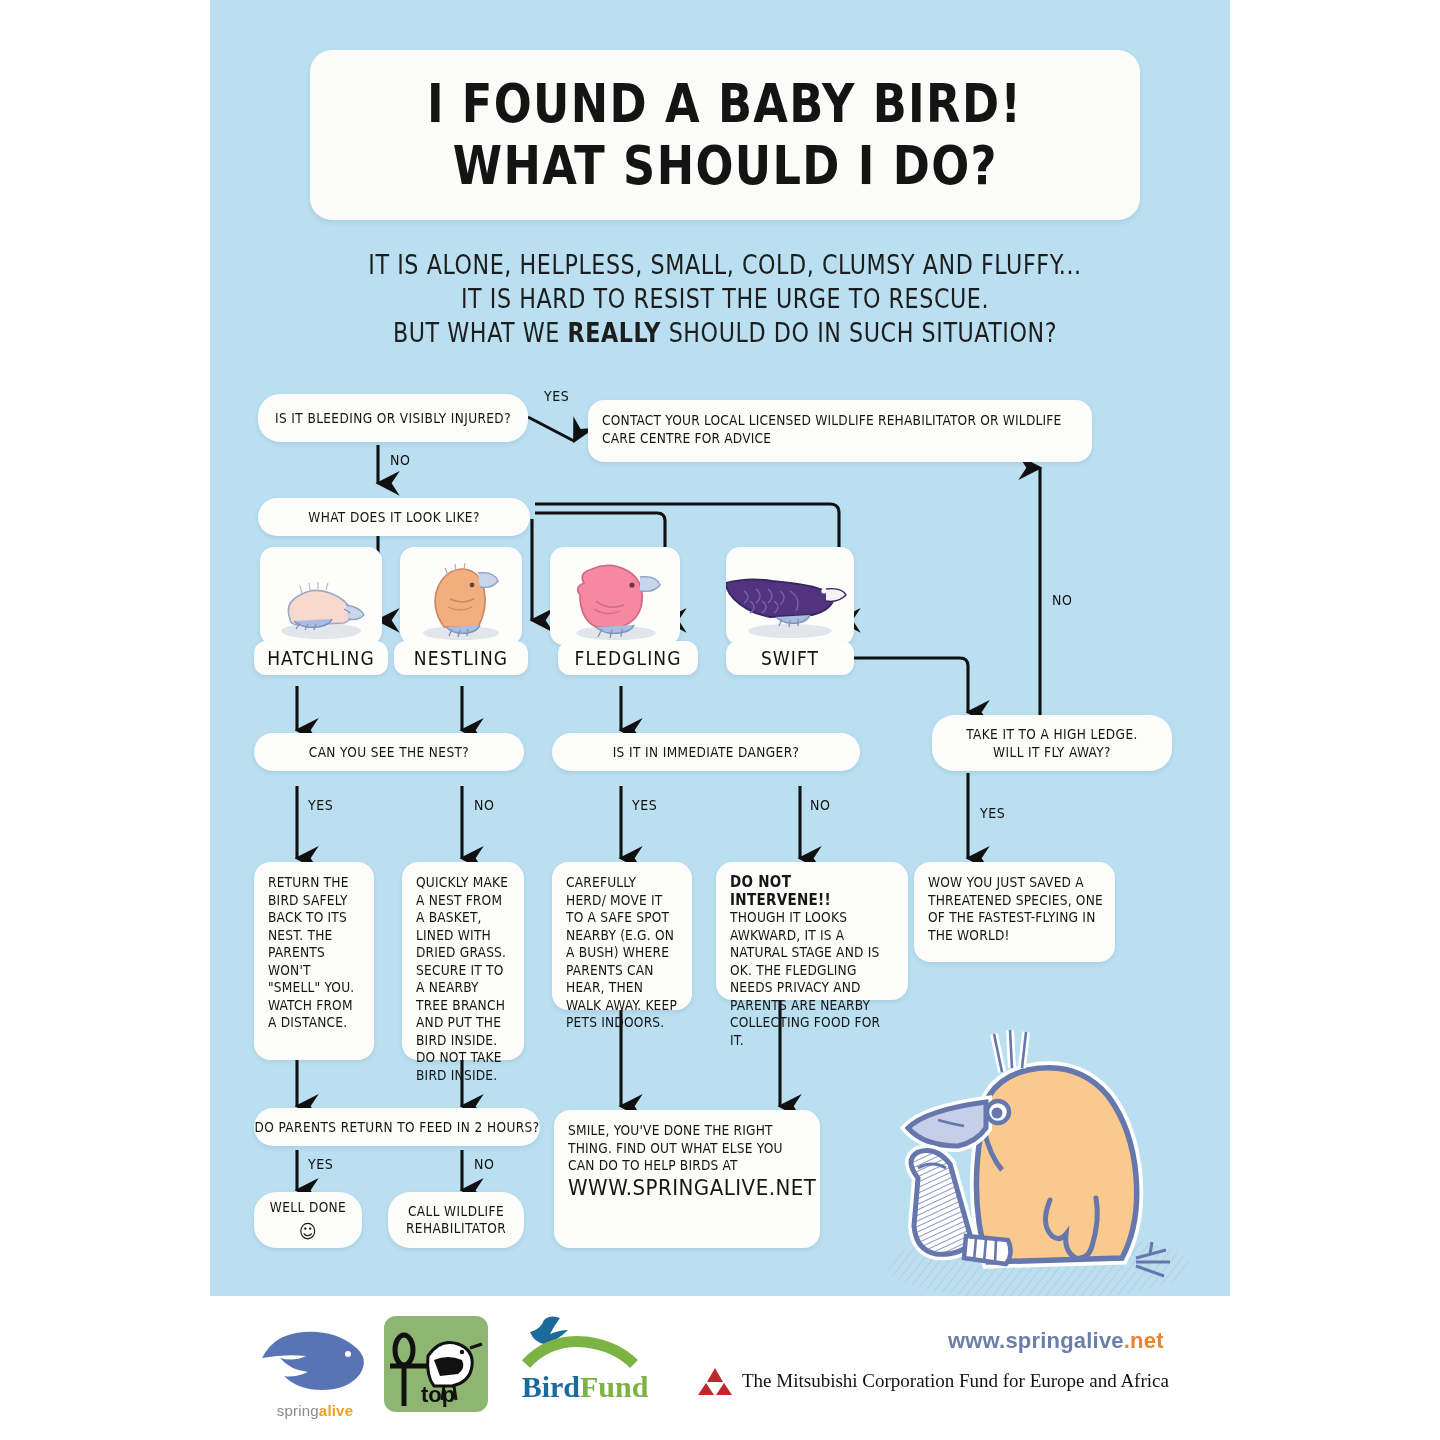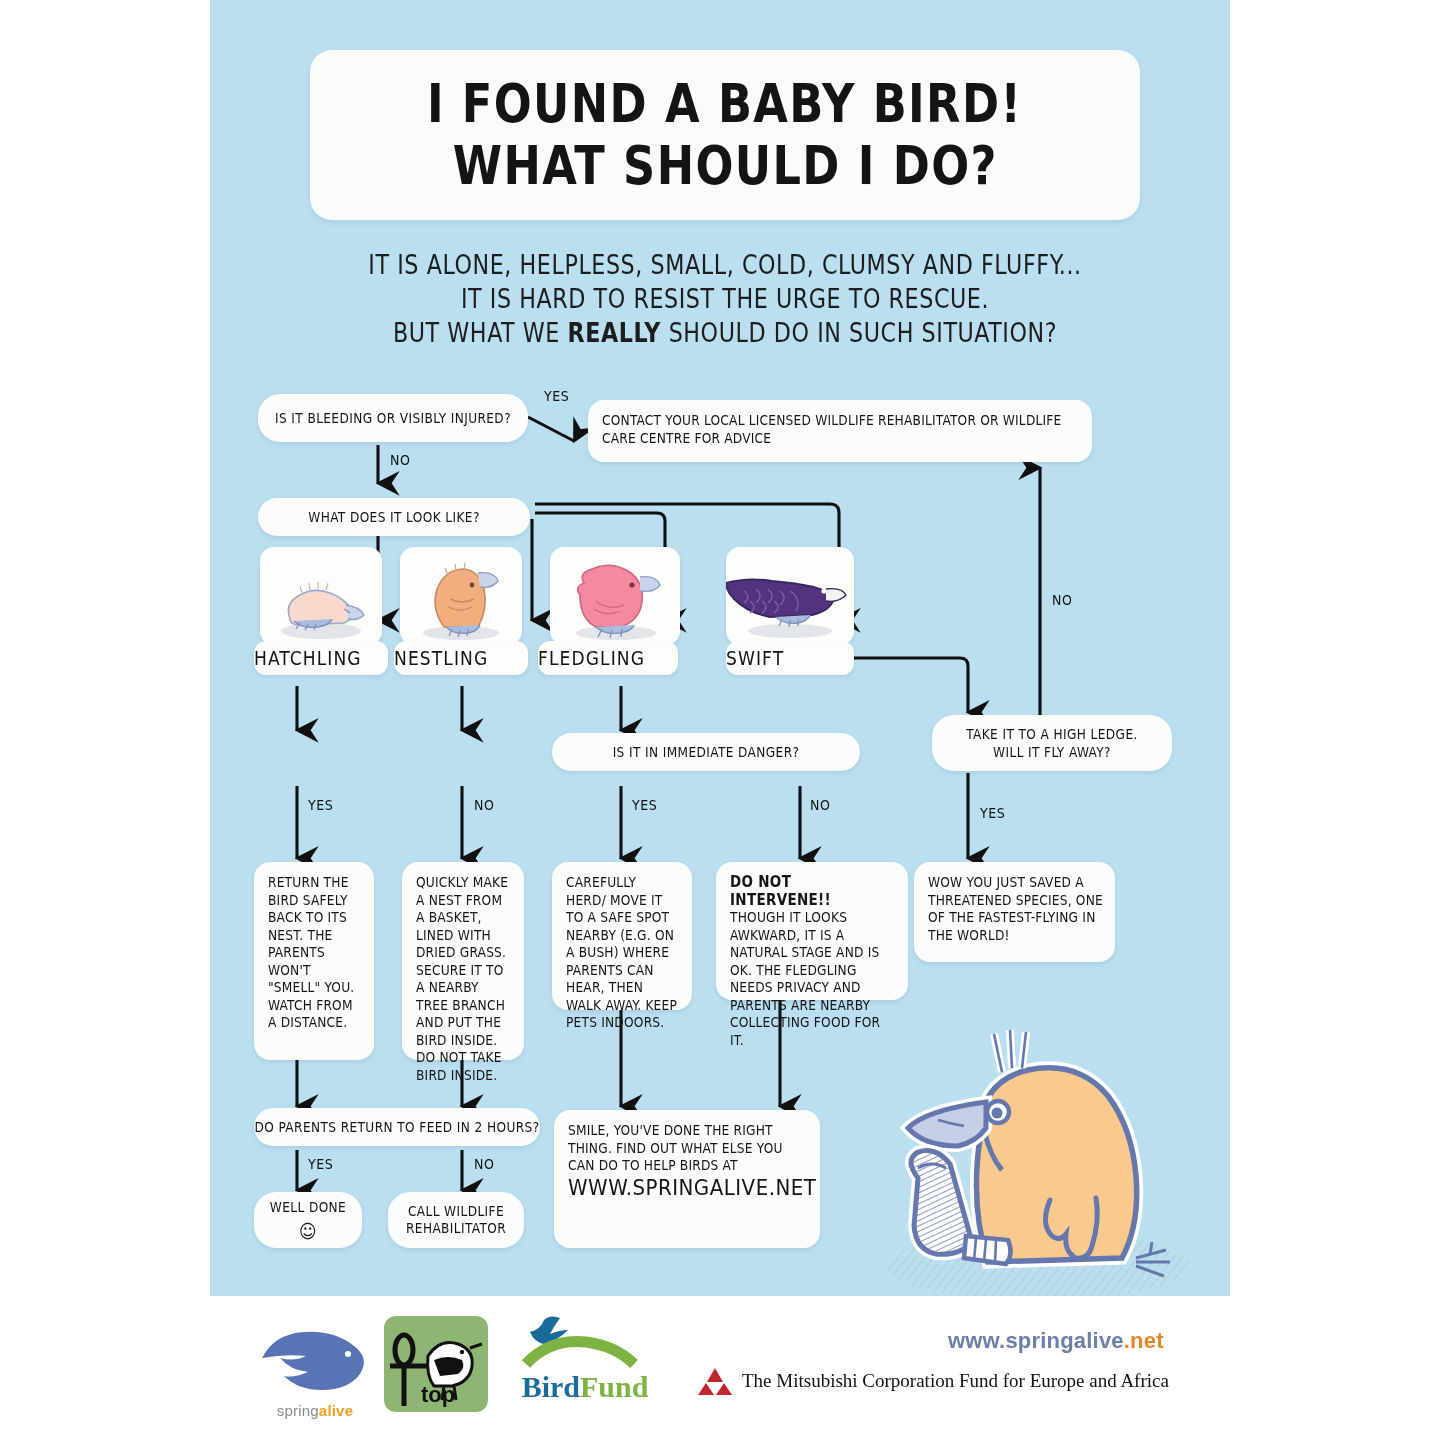--- a/index.html
+++ b/index.html
@@ -68,21 +68,21 @@
 
   
   .birdcard{
     position:absolute;background:#fdfdfb;border-radius:14px;
     box-shadow:0 2px 4px rgba(60,90,110,.13);
     overflow:hidden;
   }
   .birdlabel{
     position:absolute;background:#fdfdfb;border-radius:12px;
     box-shadow:0 2px 4px rgba(60,90,110,.13);
-    display:flex;align-items:center;justify-content:flex-start;
+    display:flex;align-items:center;justify-content:center;
     font-size:19px;letter-spacing:1.1px;color:#131313;
     font-family:"DejaVu Sans Condensed","Liberation Sans Narrow","Liberation Sans",sans-serif;
   }
 
   
   .flowsvg{position:absolute;left:0;top:0;width:1020px;height:1296px;pointer-events:none;}
 
   
   .footer{position:absolute;left:210px;top:1296px;width:1020px;height:144px;background:#fff;}
   .logo{position:absolute;}
@@ -219,21 +219,21 @@
       <ellipse cx="66" cy="86" rx="40" ry="7" fill="#e2e6ea"></ellipse>
       <path d="M30,48 Q24,40 34,36 Q28,26 42,22 Q60,14 78,24 Q94,34 92,54 Q90,74 70,80 L46,80 Q30,72 30,48Z" fill="#f6899f" stroke="#d06a82" stroke-width="1.8"></path>
       <path d="M90,30 Q106,28 110,38 Q104,46 90,44" fill="#c9d5ea" stroke="#8ea0c4" stroke-width="1.4"></path>
       <circle cx="82" cy="38" r="2.6" fill="#7d3148"></circle>
       <path d="M46,54 Q58,64 74,58" stroke="#d06a82" stroke-width="1.6" fill="none"></path>
       <path d="M44,62 Q56,70 70,64" stroke="#d06a82" stroke-width="1.3" fill="none"></path>
       <path d="M46,80 Q54,88 70,86 Q82,84 84,78" fill="#a9bde0" stroke="#7e92bb" stroke-width="1.4"></path>
       <path d="M52,82 L48,90 M62,83 L60,91 M72,82 L71,90" stroke="#7e92bb" stroke-width="1.3"></path>
     </svg>
   </div>
-  <div class="birdlabel" style="left:328px;top:641px;width:140px;height:34px;">
+  <div class="birdlabel" style="left:348px;top:641px;width:140px;height:34px;">
     <span>FLEDGLING</span>
   </div>
 
   <div class="birdcard" style="left:516px;top:547px;width:128px;height:98px;">
     <svg viewBox="0 0 128 98" width="128" height="98">
       <ellipse cx="64" cy="84" rx="42" ry="7" fill="#e2e6ea"></ellipse>
       <path d="M0,36 Q22,30 46,34 Q70,36 88,40 Q104,44 108,52 Q104,64 86,68 L44,70 Q22,66 8,52 Q0,44 0,36Z" fill="#52337f" stroke="#3b2560" stroke-width="1.8"></path>
       <path d="M100,42 Q116,40 120,48 Q112,56 100,54" fill="#f3f3f3" stroke="#3b2560" stroke-width="1.4"></path>
       <circle cx="98" cy="44" r="2.6" fill="#ffffff"></circle>
       <g stroke="#7a5fa8" stroke-width="1.4" fill="none">
@@ -247,20 +247,23 @@
         <path d="M64,44 Q76,52 70,64"></path>
       </g>
       <path d="M50,70 Q58,78 72,76 Q82,74 84,68" fill="#a9bde0" stroke="#7e92bb" stroke-width="1.4"></path>
       <path d="M56,72 L53,79 M64,73 L63,80 M72,72 L72,79" stroke="#7e92bb" stroke-width="1.3"></path>
     </svg>
   </div>
   <div class="birdlabel" style="left:516px;top:641px;width:128px;height:34px;">
     <span>SWIFT</span>
   </div>
 
+  <div class="box pill q" style="left:44px;top:733px;width:270px;height:38px;">
+    <span>CAN YOU SEE THE NEST?</span>
+  </div>
   <div class="box pill q" style="left:342px;top:733px;width:308px;height:38px;">
     <span>IS IT IN IMMEDIATE DANGER?</span>
   </div>
   <div class="box pill q" style="left:722px;top:715px;width:240px;height:56px;white-space:pre-line;line-height:18px;">
     <span>TAKE IT TO A HIGH LEDGE.
 WILL IT FLY AWAY?</span>
   </div>
 
   <span class="lbl" style="left:98px;top:797px;">YES</span>
   <span class="lbl" style="left:264px;top:797px;">NO</span>

